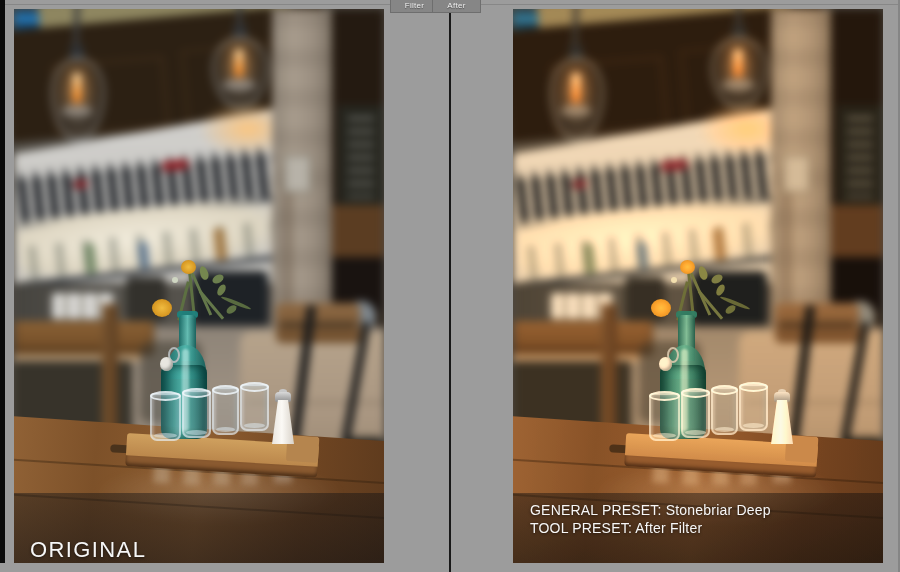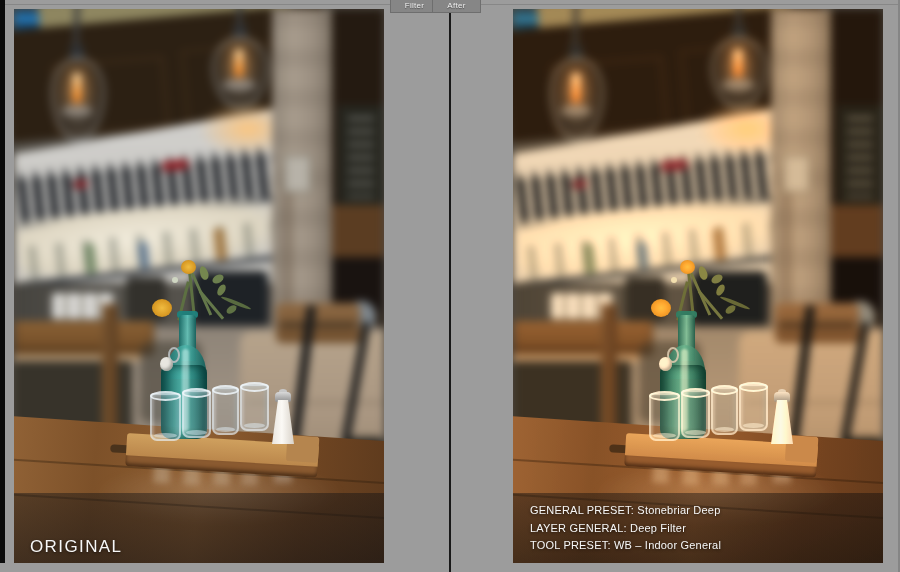--- a/index.html
+++ b/index.html
@@ -10,22 +10,22 @@
        box-sizing:border-box;color:#f1f1f1;font-size:8px;line-height:11px;text-align:center;letter-spacing:.3px;
        text-shadow:0 1px 1px rgba(0,0,0,.45);cursor:pointer}
   .photo{position:absolute;top:9px;width:370px;height:554px;overflow:hidden;background:#55514a;
          box-shadow:inset 0 0 36px rgba(0,0,0,.15)}
   .scene-slot{position:absolute;inset:0}
   .warm{filter:sepia(.42) saturate(1.5) brightness(.96) contrast(1.04) hue-rotate(-6deg)}
   .bg{position:absolute;inset:-12px;filter:blur(4.5px)}
   .bgin{position:absolute;left:12px;top:12px;width:370px;height:554px}
   .fg{position:absolute;inset:0}
   .caption{position:absolute;color:#f7f7f7;text-shadow:0 1px 3px rgba(0,0,0,.55)}
-  .original{left:16px;top:528px;font-size:17px;letter-spacing:1.4px}
-  .presets{left:17px;top:493px;font-size:11px;line-height:17.5px;letter-spacing:.2px}
+  .original{left:16px;top:528px;font-size:22px;letter-spacing:1.4px}
+  .presets{left:17px;top:493px;font-size:14px;line-height:17.5px;letter-spacing:.2px}
   .glass{position:absolute;background:rgba(205,220,230,.15);border:2px solid rgba(236,244,249,.62);
          border-radius:4px 4px 7px 7px;box-sizing:border-box;
          box-shadow:inset 2px 0 3px rgba(255,255,255,.28), inset -2px 0 4px rgba(150,175,190,.35)}
   .glass .rim{position:absolute;left:-2px;right:-2px;top:-4px;height:10px;border:2px solid rgba(242,249,253,.8);
          border-radius:50%;background:rgba(215,230,238,.25);box-sizing:border-box}
   .glass .base{position:absolute;left:2px;right:2px;bottom:1px;height:5px;background:rgba(225,238,245,.5);border-radius:50%}
 </style>
 </head>
 <body>
 
@@ -320,17 +320,16 @@
 
     <div class="abs" style="left:265px;top:380px;width:8px;height:5px;background:#c8c8c8;border-radius:50%"></div>
     <div class="abs" style="left:261px;top:383px;width:16px;height:10px;background:linear-gradient(180deg,#d9d9d9,#8f8f8f);border-radius:4px 4px 2px 2px"></div>
     <div class="abs" style="left:258px;top:391px;width:22px;height:44px;clip-path:polygon(27% 0,73% 0,100% 100%,0 100%);background:linear-gradient(90deg,#e9e5de,#fbf9f5 45%,#d8d2c8)"></div>
 
     <div class="abs" style="left:0;top:484px;width:370px;height:70px;background:linear-gradient(180deg,rgba(13,15,19,.42),rgba(11,13,17,.58))"></div>
   </div>
 </div>
     <div class="caption presets">
       <div><span>GENERAL PRESET:</span> <span>Stonebriar Deep</span></div>
-      <div><span>LAYER GENERAL:</span> <span>Deep Filter</span></div>
-      <div><span>TOOL PRESET:</span> <span>WB – Indoor General</span></div>
+      <div><span>TOOL PRESET:</span> <span>After Filter</span></div>
     </div>
   </div>
 </div>
 
 </body></html>

